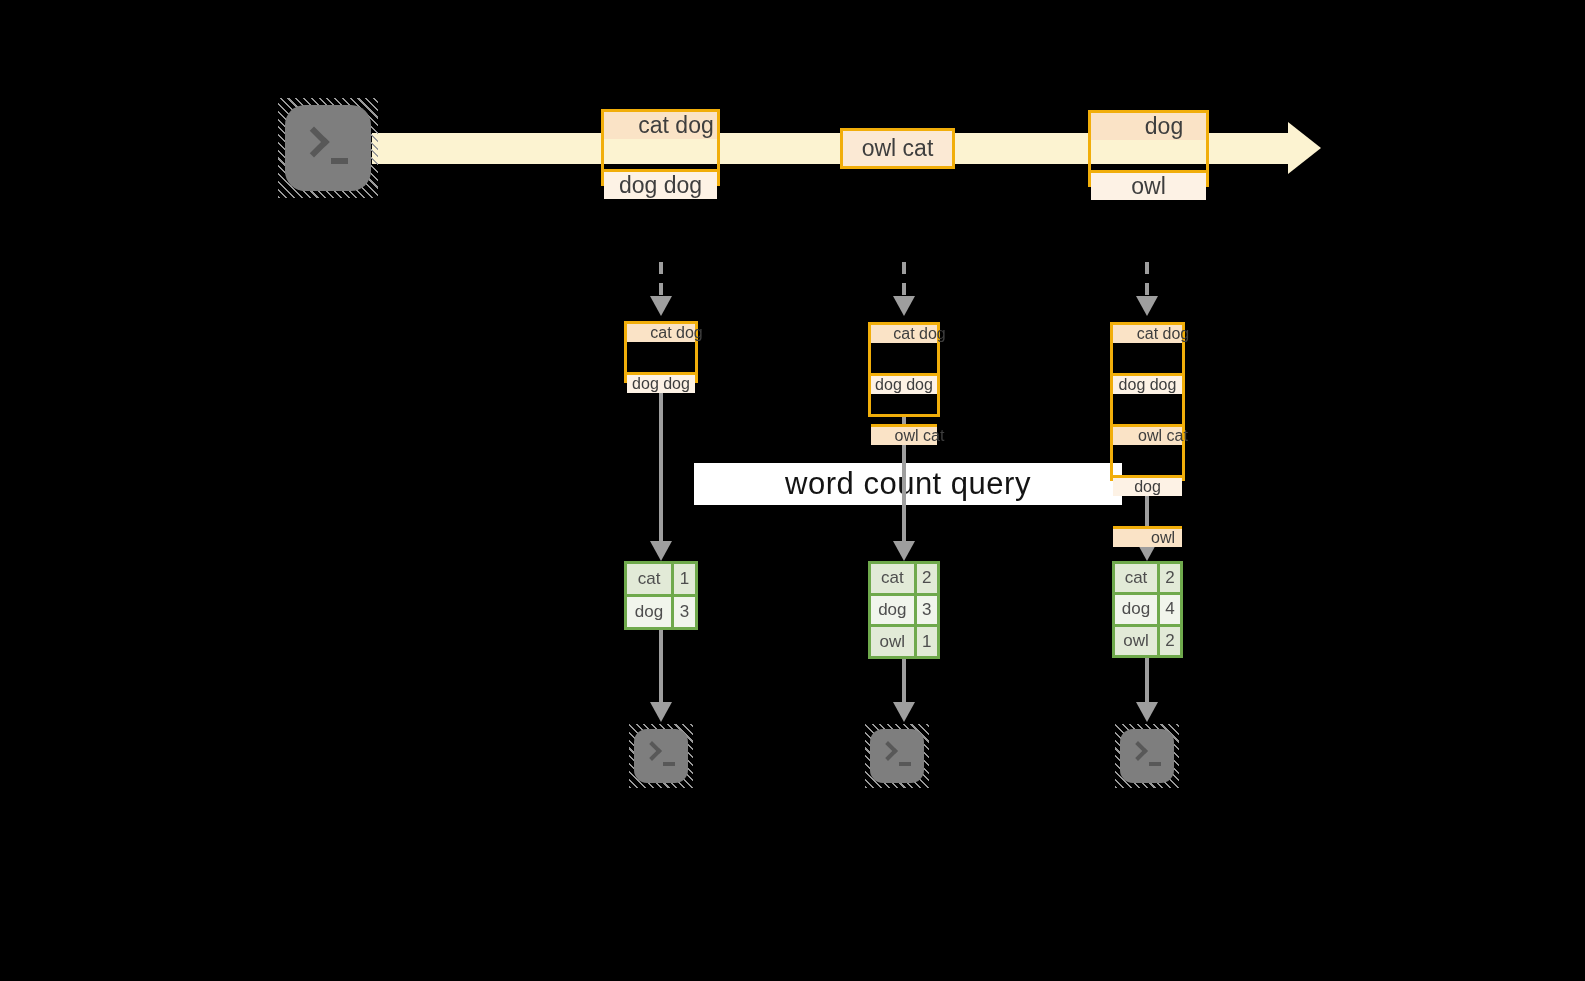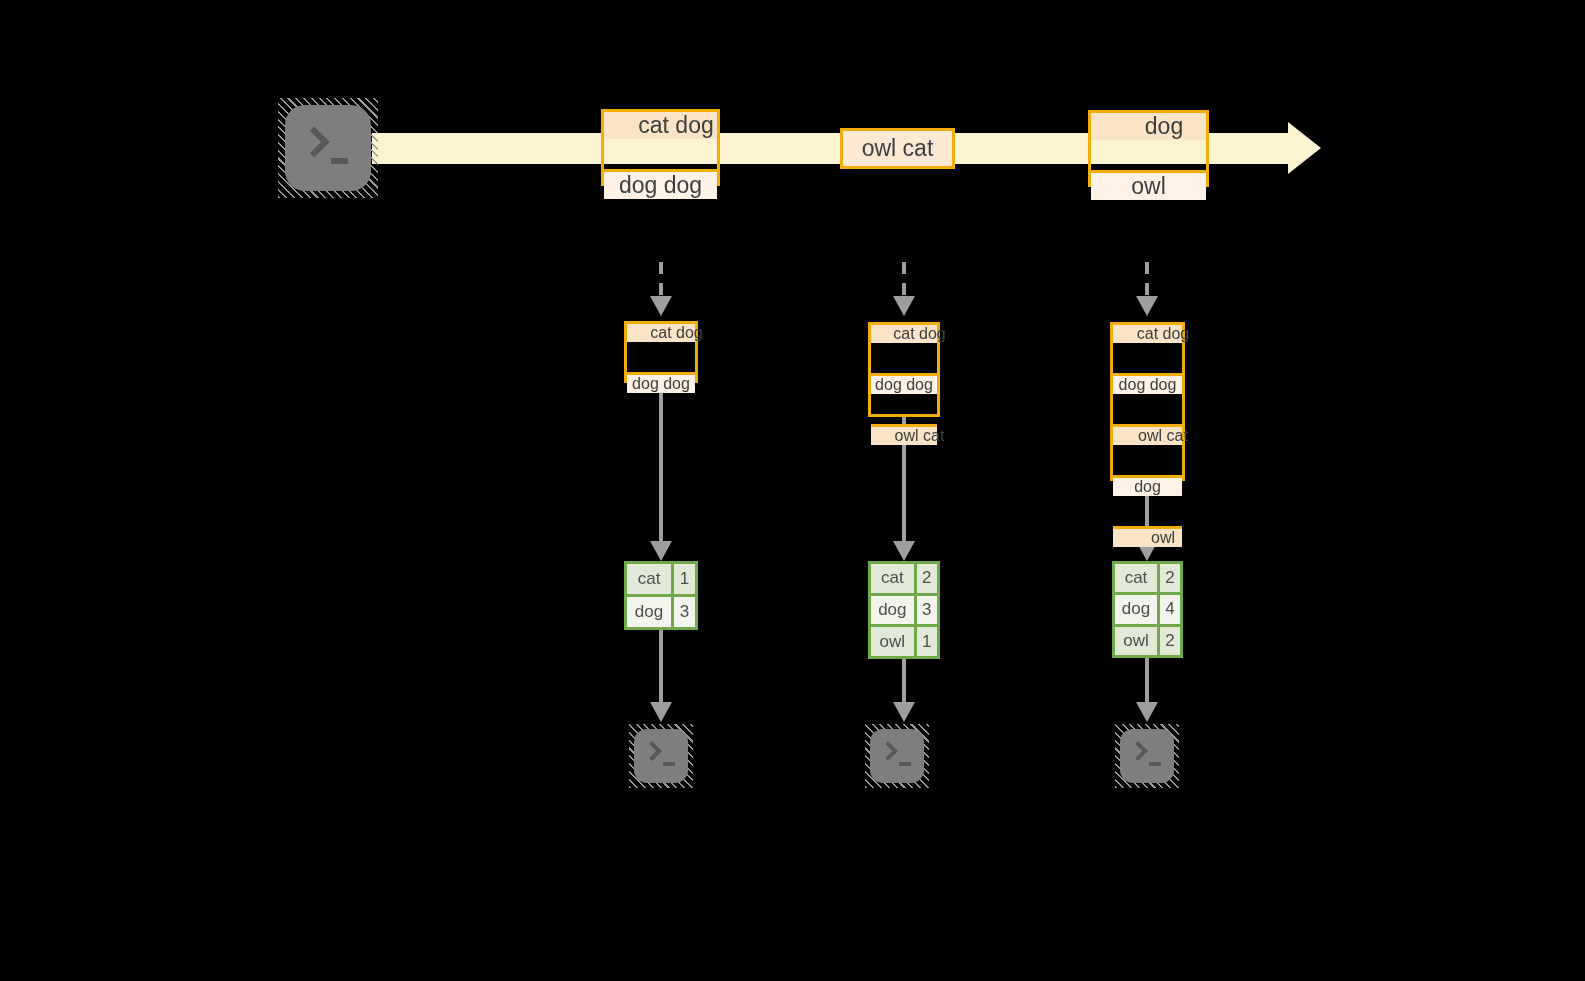--- a/index.html
+++ b/index.html
@@ -90,20 +90,23 @@
     <div class="evt-row fb">owl</div>
   </div>
 
   <div class="vdash" style="left:659px;top:262px;height:34px;"></div>
   <div class="ahead" style="left:650px;top:296px;"></div>
   <div class="vdash" style="left:902px;top:262px;height:34px;"></div>
   <div class="ahead" style="left:893px;top:296px;"></div>
   <div class="vdash" style="left:1145px;top:262px;height:34px;"></div>
   <div class="ahead" style="left:1136px;top:296px;"></div>
 
+  <div class="overlay">
+    <span>word count query</span>
+  </div>
 
   <div class="stack" style="left:624px;top:321px;width:74px;height:62px;">
     <div class="evt-row fa">cat dog</div>
     <div class="evt-row fb">dog dog</div>
   </div>
   <div class="stack" style="left:868px;top:322px;width:72px;height:95px;">
     <div class="evt-row fa">cat dog</div>
     <div class="evt-row fb">dog dog</div>
     <div class="evt-row fa">owl cat</div>
   </div>

